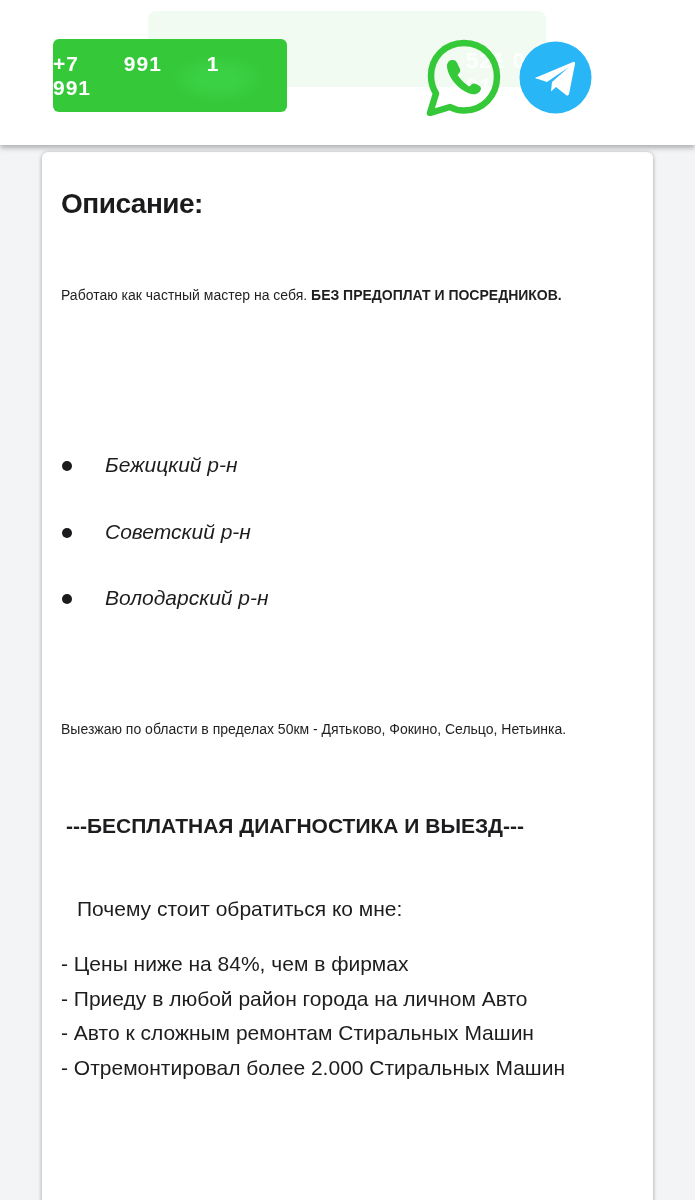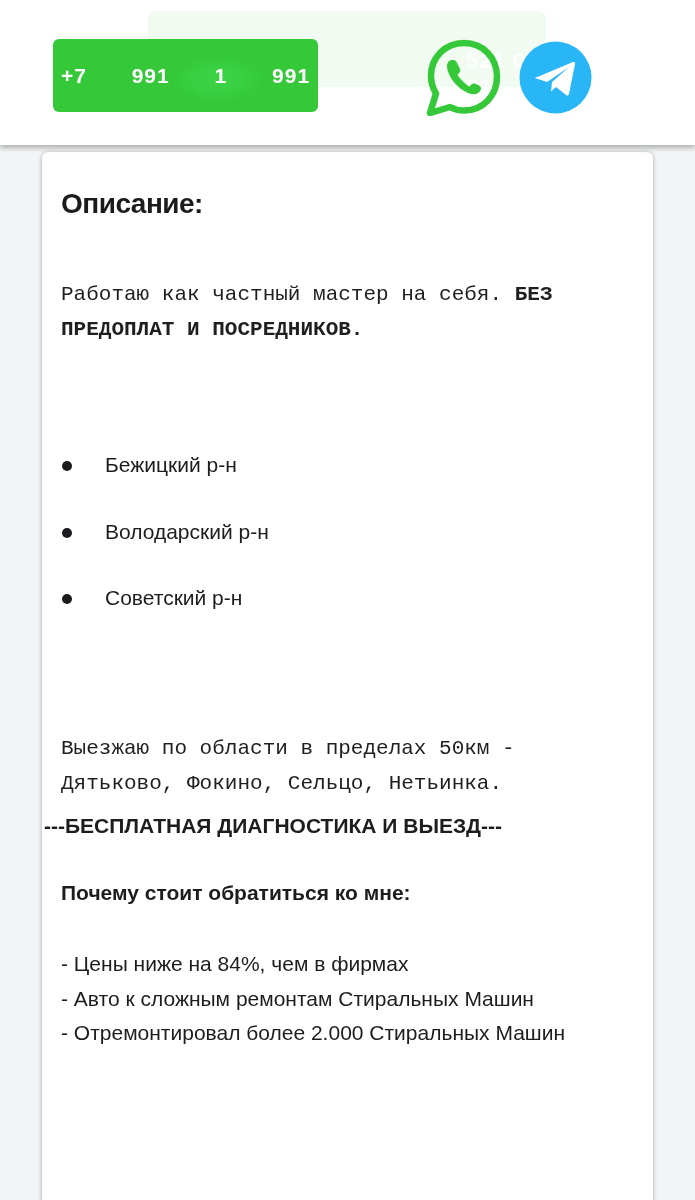--- a/index.html
+++ b/index.html
@@ -19,21 +19,21 @@
   .ghost-bar {
     position:absolute; left:148px; top:11px; width:398px; height:76px;
     background:#f1fbf1; border-radius:8px;
   }
   .ghost-text {
     position:absolute; left:318px; top:37px;
     font-size:22px; font-weight:bold; color:#ffffff; letter-spacing:1px;
     opacity:0.9;
   }
   .phone-btn {
-    position:absolute; left:53px; top:39px; width:265px; height:73px;
+    position:absolute; left:53px; top:39px; width:234px; height:73px;
     background:#35c939; border-radius:6px;
     display:flex; align-items:center; justify-content:center;
     color:#ffffff; font-weight:bold; font-size:21px; letter-spacing:1px;
     cursor:pointer;
   }
   .blur-patch {
     position:absolute; left:120px; top:18px; width:90px; height:44px;
     background:radial-gradient(ellipse at center, rgba(60,210,70,0.95) 30%, rgba(53,201,57,0) 75%);
     filter:blur(4px);
   }
@@ -48,36 +48,36 @@
     box-shadow:0 1px 4px rgba(0,0,0,0.35);
     z-index:1;
   }
   .title {
     position:absolute; left:19px; top:36px;
     font-size:28px; font-weight:bold; color:#1b1b1d; margin:0;
     letter-spacing:-0.5px;
   }
   .para {
     position:absolute; left:19px; width:575px;
-    font-size:21px; line-height:34.5px; color:#1f1f21; margin:0;font-family:Liberation Mono, monospace;
+    font-size:14px; line-height:34.5px; color:#1f1f21; margin:0;
   }
   .p1 { top:126px; }
   .p1 b { font-weight:bold; }
   .districts { position:absolute; left:19px; top:296px; margin:0; padding:0; list-style:none; }
   .districts li {
     height:66.5px; display:flex; align-items:flex-start;
-    font-size:21px; line-height:34px;
+    font-size:21px; line-height:34px;font-style:italic;
   }
   .bullet {
     width:10px; height:10px; border-radius:50%; background:#1b1b1d;
     margin-top:13px; margin-left:1px; margin-right:33px; flex:none;
   }
-  .p2 { top:560px;margin-top:20px; }
-  .free { position:absolute; left:2px; top:662px; font-size:21px; font-weight:bold; margin:0; }
-  .why  { position:absolute; left:19px; top:729px; font-size:21px; font-weight:bold; margin:0; }
+  .p2 { top:560px; }
+  .free { position:absolute; left:24px; top:662px; font-size:21px; font-weight:bold; margin:0; }
+  .why  { position:absolute; left:19px; top:729px; font-size:21px; font-weight:normal; margin:16px; }
   .benefits { position:absolute; left:19px; top:795px; margin:0; padding:0; list-style:none; }
   .benefits li { font-size:21px; line-height:34.6px; white-space:nowrap; }
 </style>
 </head>
 <body>
 
 <div class="topbar">
   <div class="ghost-bar">
     <span class="ghost-text">521 00 91</span>
   </div>
@@ -107,32 +107,33 @@
     <span>Работаю как частный мастер на себя. </span><b>БЕЗ ПРЕДОПЛАТ И ПОСРЕДНИКОВ.</b><br>
   </p>
 
   <ul class="districts">
     <li>
         <span class="bullet"></span>
         <span>Бежицкий р-н</span>
       </li>
     <li>
         <span class="bullet"></span>
-        <span>Володарский р-н</span>
+        <span>Советский р-н</span>
       </li>
     <li>
         <span class="bullet"></span>
-        <span>Советский р-н</span>
+        <span>Володарский р-н</span>
       </li>
   </ul>
 
   <p class="para p2">Выезжаю по области в пределах 50км - Дятьково, Фокино, Сельцо, Нетьинка.</p>
 
   <p class="free">---БЕСПЛАТНАЯ ДИАГНОСТИКА И ВЫЕЗД---</p>
 
   <p class="why">Почему стоит обратиться ко мне:</p>
 
   <ul class="benefits">
     <li>- Цены ниже на 84%, чем в фирмах</li>
+    <li>- Приеду в любой район города на личном Авто</li>
     <li>- Авто к сложным ремонтам Стиральных Машин</li>
     <li>- Отремонтировал более 2.000 Стиральных Машин</li>
   </ul>
 </div>
 
 </body></html>

